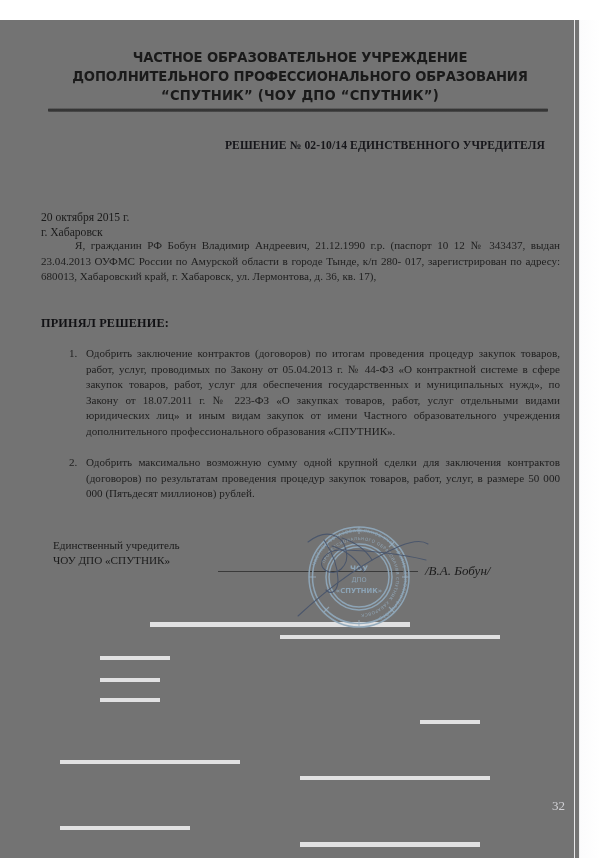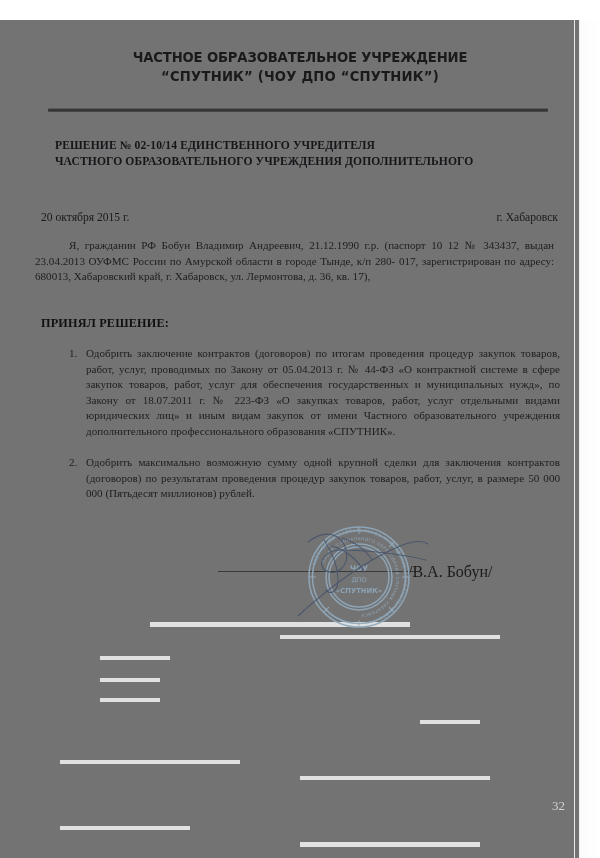--- a/index.html
+++ b/index.html
@@ -63,47 +63,48 @@
     background: linear-gradient(to bottom, #6d6d6d 0%, #2a2a2a 45%, #4f4f4f 100%);
     border-radius: 1px;
   }
 
   
   .decision-title {
     position: absolute;
     top: 118px;
     left: 55px;
     width: 490px;
-    text-align: left;
+    text-align: right;
     font-family: "Liberation Serif", serif;
     font-weight: 700;
     font-size: 11.6px;
     line-height: 15.5px;
     letter-spacing: 0.1px;
     color: #16161a;
   }
 
   
   .place-row {
     position: absolute;
     top: 190px;
     left: 41px;
     width: 519px;
     display: flex;
-    justify-content: space-between;
+    justify-content: center;
     font-size: 11.6px;
     line-height: 15px;
     color: #1b1b1b;
+    flex-direction: column;
   }
   .place-row .city { padding-right: 2px; }
 
   
   .para {
     position: absolute;
-    left: 35px;
+    left: 41px;
     width: 519px;
     font-size: 11.1px;
     line-height: 15.6px;
     text-align: justify;
     text-justify: inter-word;
     color: #202020;
   }
   .intro {
     top: 218px;
     text-indent: 34px;
@@ -159,24 +160,25 @@
     position: absolute;
     top: 551px;
     left: 218px;
     width: 200px;
     height: 1px;
     background: #3a3a3a;
   }
   .sig-name {
     position: absolute;
     top: 543px;
-    left: 408px;
-    font-size: 16px;
+    left: 425px;
+    font-size: 13px;
     color: #1b1b1b;
     white-space: nowrap;
+    font-style: italic;
   }
 
   
   .stamp-wrap {
     position: absolute;
     top: 503px;
     left: 305px;
     width: 108px;
     height: 108px;
     pointer-events: none;
@@ -224,27 +226,27 @@
   <div class="ghost" style="top:658px;left:100px;width:60px;height:4px;"></div>
   <div class="ghost" style="top:678px;left:100px;width:60px;height:4px;"></div>
   <div class="ghost" style="top:700px;left:420px;width:60px;height:4px;"></div>
   <div class="ghost" style="top:740px;left:60px;width:180px;height:4px;"></div>
   <div class="ghost" style="top:756px;left:300px;width:190px;height:4px;"></div>
   <div class="ghost" style="top:806px;left:60px;width:130px;height:4px;"></div>
   <div class="ghost" style="top:822px;left:300px;width:180px;height:5px;"></div>
 
   <div class="org-header">
     <div class="l1">ЧАСТНОЕ ОБРАЗОВАТЕЛЬНОЕ УЧРЕЖДЕНИЕ</div>
+    <div class="l2">ДОПОЛНИТЕЛЬНОГО ПРОФЕССИОНАЛЬНОГО ОБРАЗОВАНИЯ</div>
     <div class="l3">“СПУТНИК” (ЧОУ ДПО “СПУТНИК”)</div>
   </div>
   <div class="header-rule"></div>
 
   <div class="decision-title">
     <div>РЕШЕНИЕ № 02-10/14 ЕДИНСТВЕННОГО УЧРЕДИТЕЛЯ</div>
-    <div>ЧАСТНОГО ОБРАЗОВАТЕЛЬНОГО УЧРЕЖДЕНИЯ ДОПОЛНИТЕЛЬНОГО</div>
   </div>
 
   <div class="place-row">
     <span class="date">20 октября 2015 г.</span>
     <span class="city">г. Хабаровск</span>
   </div>
 
   <div class="para intro">Я, гражданин РФ Бобун Владимир Андреевич, 21.12.1990 г.р. (паспорт 10 12 № 343437, выдан 23.04.2013 ОУФМС России по Амурской области в городе Тынде, к/п 280- 017, зарегистрирован по адресу: 680013, Хабаровский край, г. Хабаровск, ул. Лермонтова, д. 36, кв. 17),</div>
 
   <div class="resolve-head">ПРИНЯЛ РЕШЕНИЕ:</div>
@@ -253,20 +255,24 @@
     <div class="item">
       <span class="num">1.</span>
       <span>Одобрить заключение контрактов (договоров) по итогам проведения процедур закупок товаров, работ, услуг, проводимых по Закону от 05.04.2013 г. № 44-ФЗ «О контрактной системе в сфере закупок товаров, работ, услуг для обеспечения государственных и муниципальных нужд», по Закону от 18.07.2011 г. № 223-ФЗ «О закупках товаров, работ, услуг отдельными видами юридических лиц» и иным видам закупок от имени Частного образовательного учреждения дополнительного профессионального образования «СПУТНИК».</span>
     </div>
     <div class="item">
       <span class="num">2.</span>
       <span>Одобрить максимально возможную сумму одной крупной сделки для заключения контрактов (договоров) по результатам проведения процедур закупок товаров, работ, услуг, в размере 50 000 000 (Пятьдесят миллионов) рублей.</span>
     </div>
   </div>
 
+  <div class="sig-block">
+    <div>Единственный учредитель</div>
+    <div>ЧОУ ДПО «СПУТНИК»</div>
+  </div>
   <div class="sig-line"></div>
   <div class="sig-name">/В.А. Бобун/</div>
 
   <div class="stamp-wrap">
     <svg width="108" height="108" viewBox="0 0 108 108" xmlns="http://www.w3.org/2000/svg">
       <defs>
         <path id="outerArc" d="M 54,54 m -45,0 a 45,45 0 1,1 90,0 a 45,45 0 1,1 -90,0"></path>
         <path id="innerArc" d="M 54,54 m -37,0 a 37,37 0 1,1 74,0 a 37,37 0 1,1 -74,0"></path>
       </defs>
       <g fill="none" stroke="#90a9bc" stroke-width="1.5" opacity="0.92">

